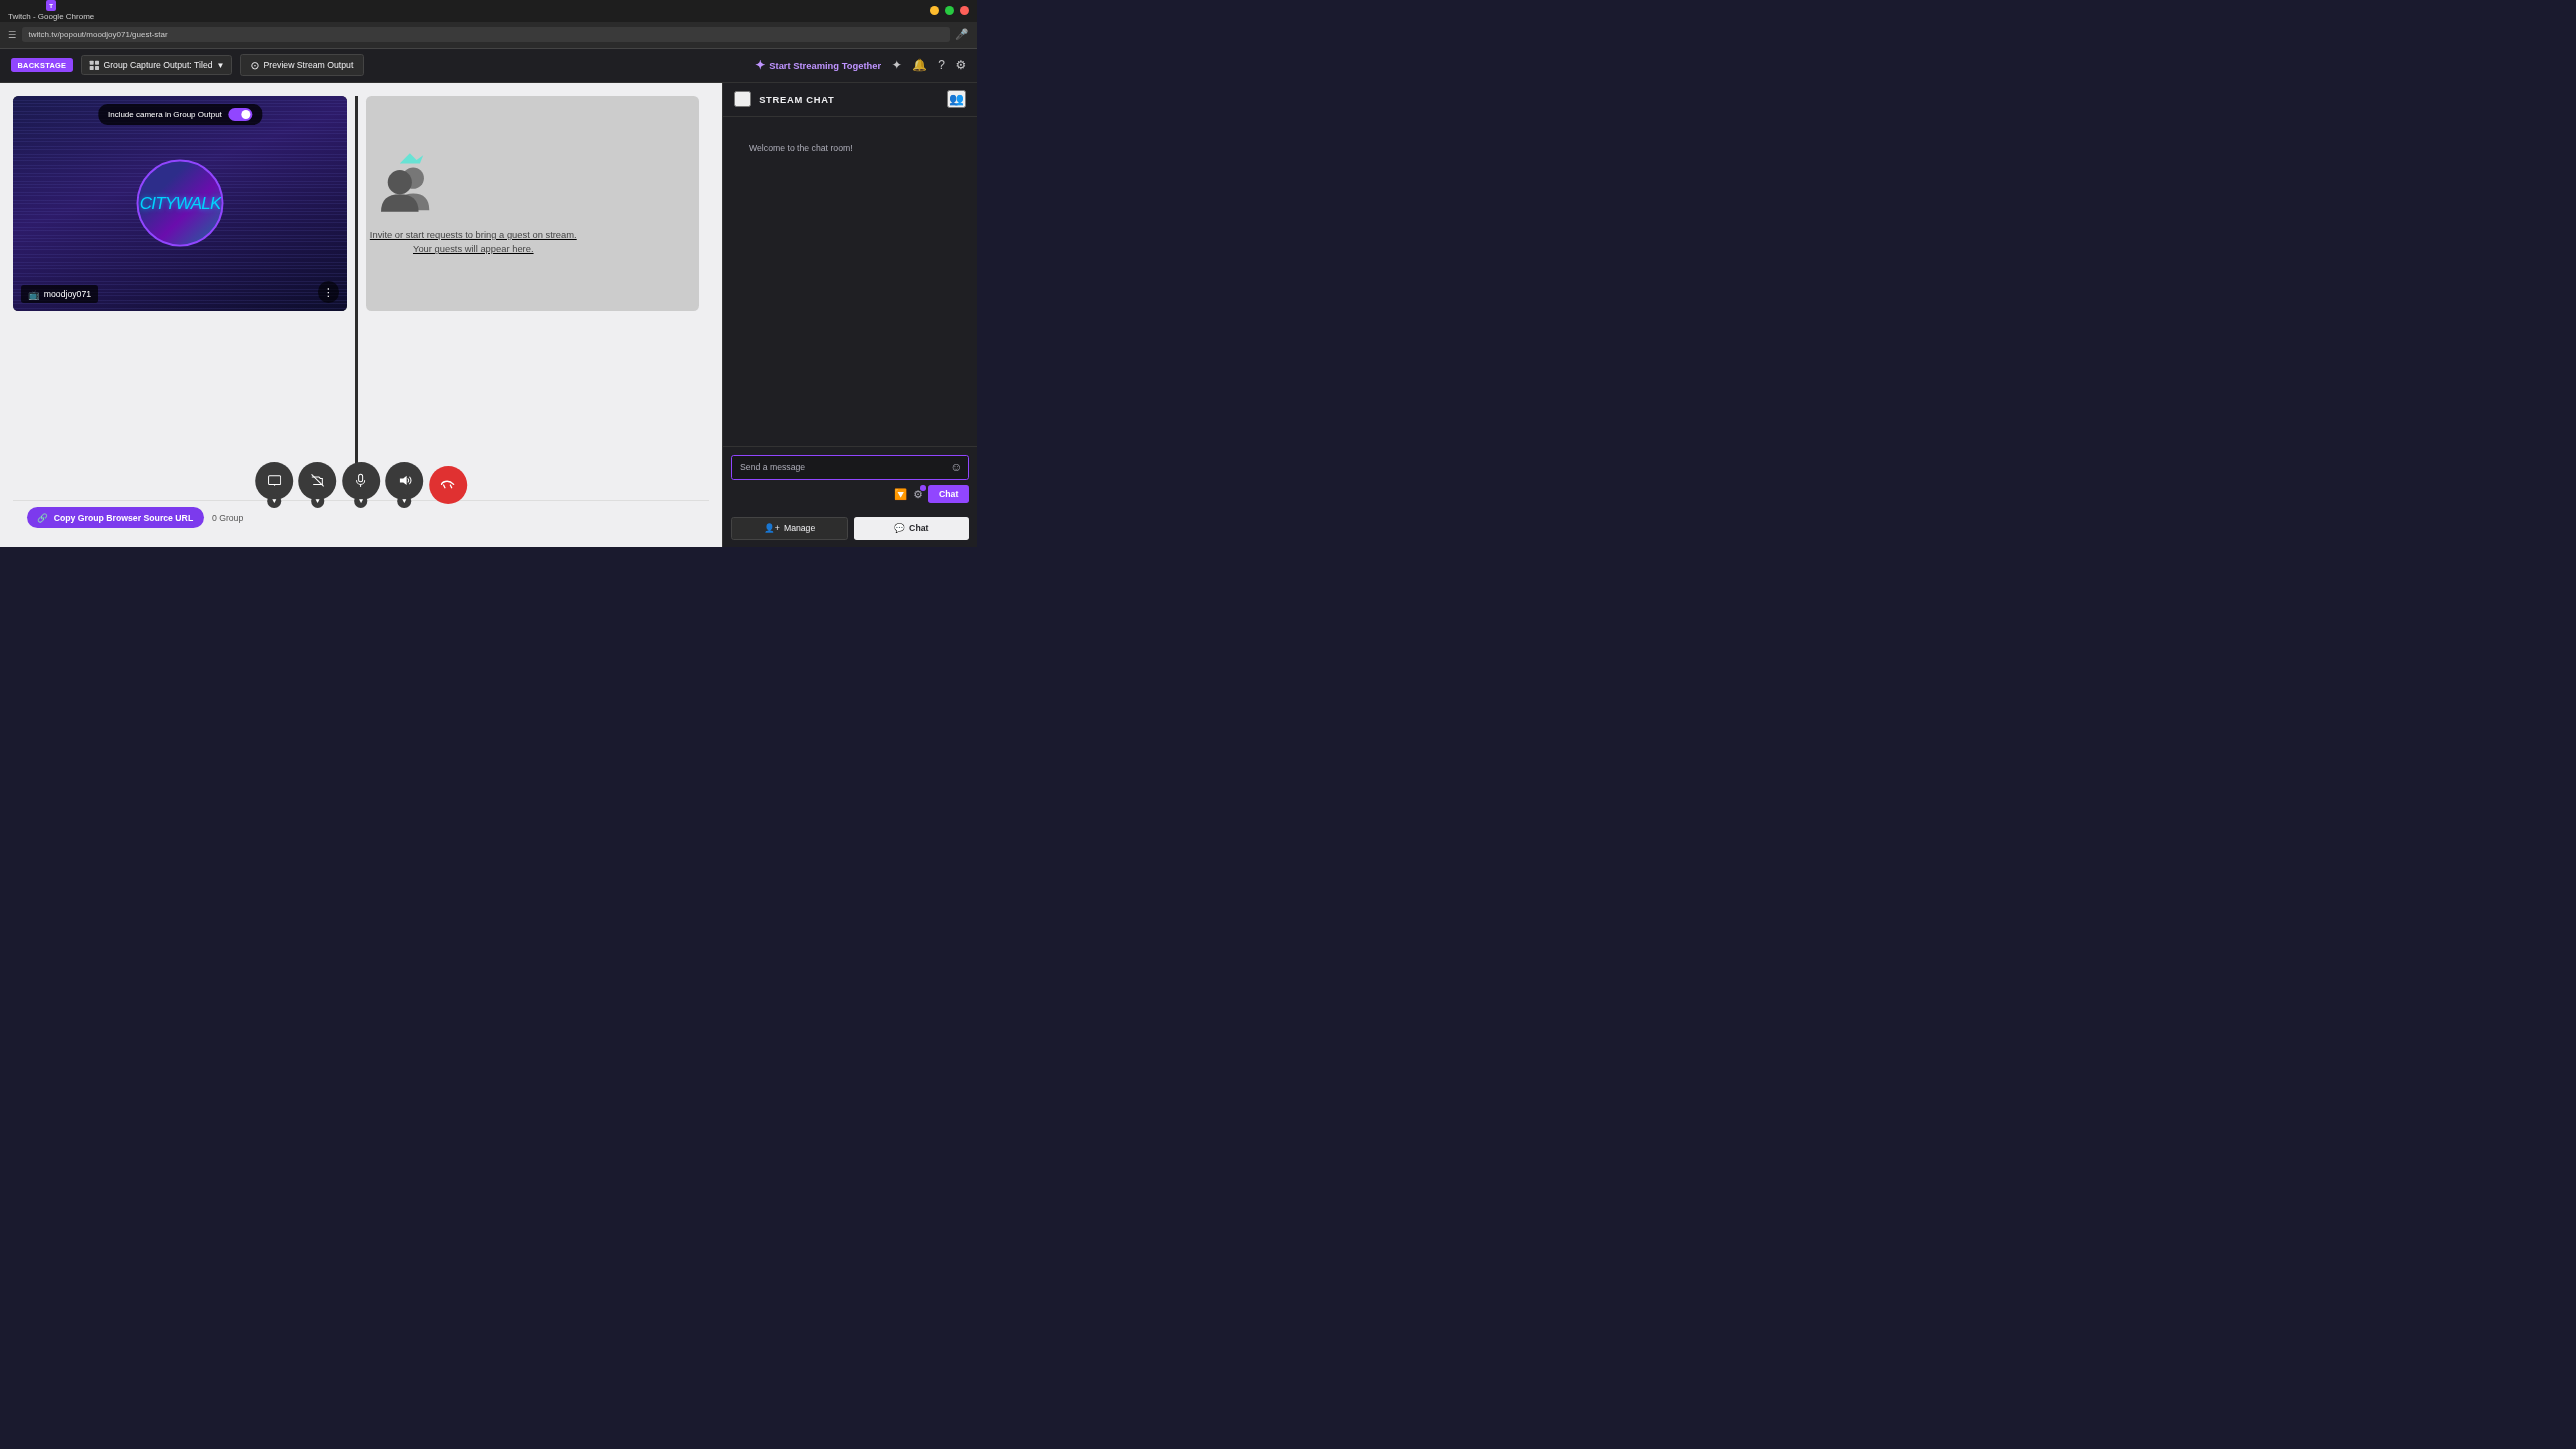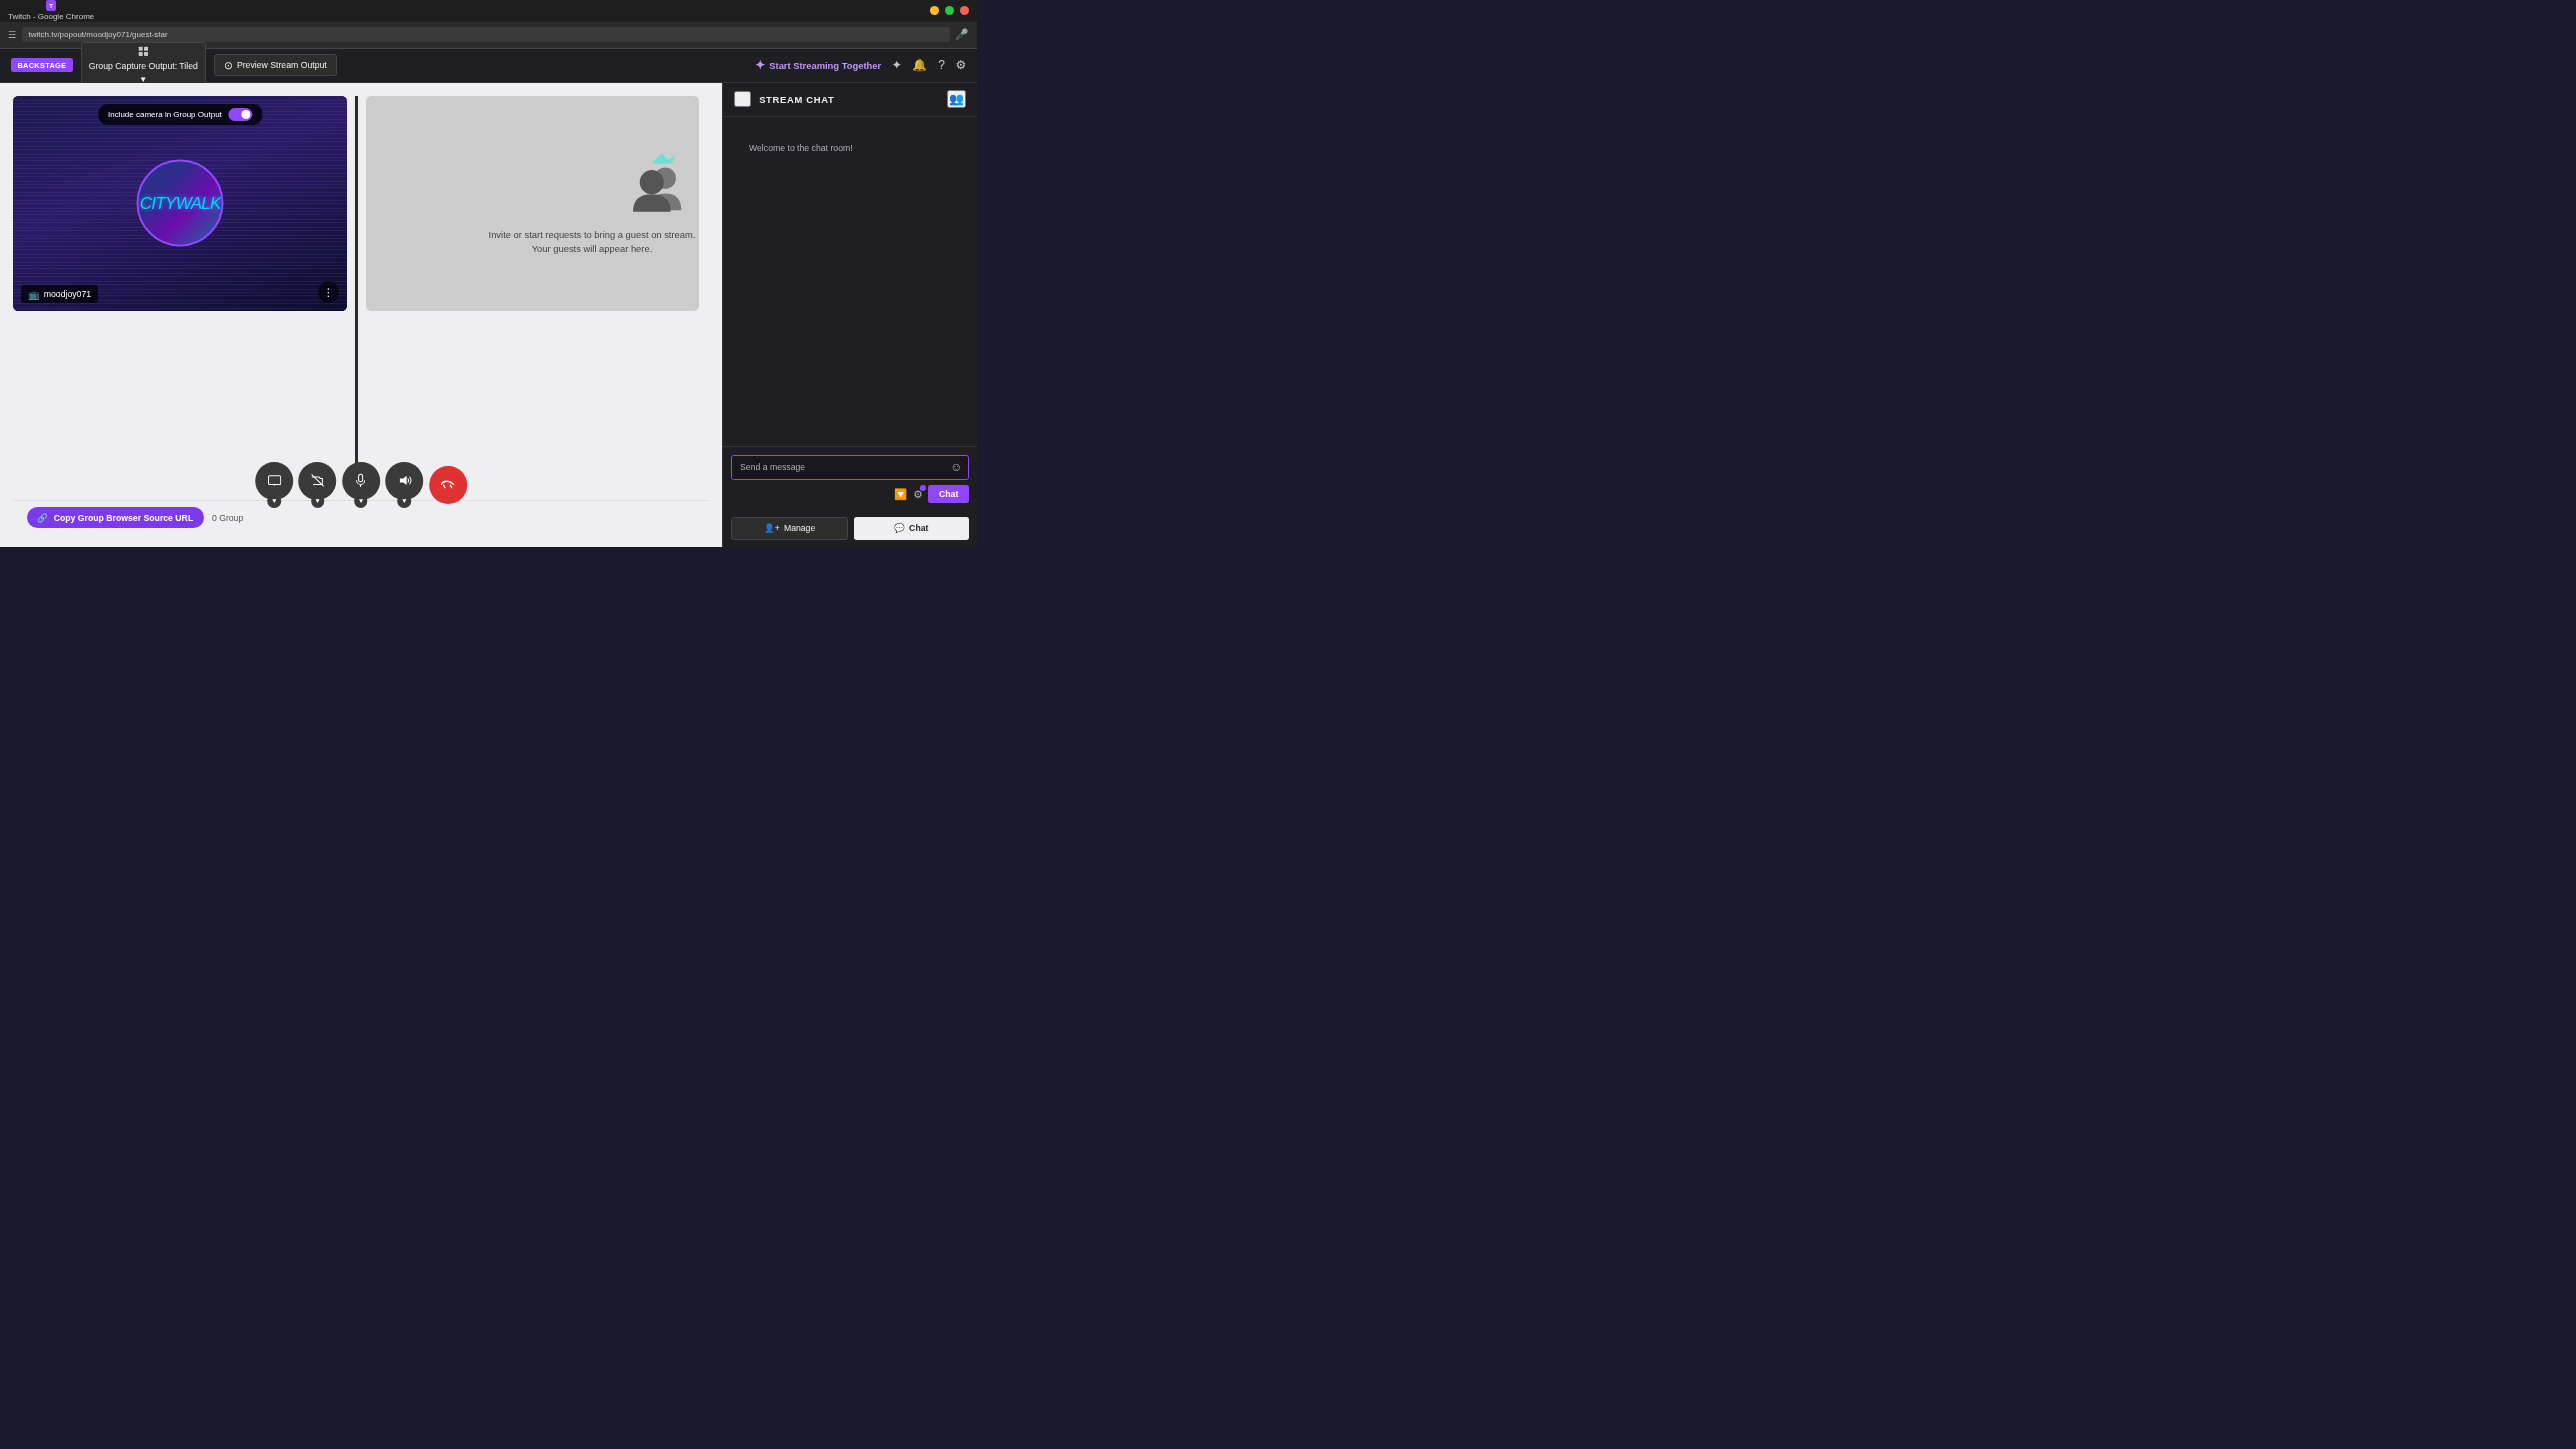--- a/index.html
+++ b/index.html
@@ -112,21 +112,20 @@
       display: flex;
       align-items: center;
       gap: 4px;
       background: #2d2d2d;
       border: 0.7px solid #444;
       border-radius: 2.7px;
       padding: 3.4px 6.7px;
       color: #efeff1;
       cursor: pointer;
       font-size: 8.7px;
-      flex-direction: column;
     }
     .group-capture-btn svg { opacity: 0.8; }
     .preview-btn {
       display: flex;
       align-items: center;
       gap: 4px;
       background: #2d2d2d;
       border: 0.7px solid #444;
       border-radius: 2.7px;
       padding: 3.4px 9.4px;
@@ -195,22 +194,23 @@
 
     .video-card-host {
       flex: 0 0 48%;
     }
 
     .video-card-guest {
       flex: 0 0 48%;
       background: #ccc;
       display: flex;
       flex-direction: column;
-      align-items: flex-end;
+      align-items: flex-start;
       justify-content: center;
+      text-decoration: underline;
     }
 
     .include-camera-bar {
       position: absolute;
       top: 8px;
       left: 50%;
       transform: translateX(-50%);
       background: rgba(0,0,0,0.75);
       color: white;
       border-radius: 9px;

